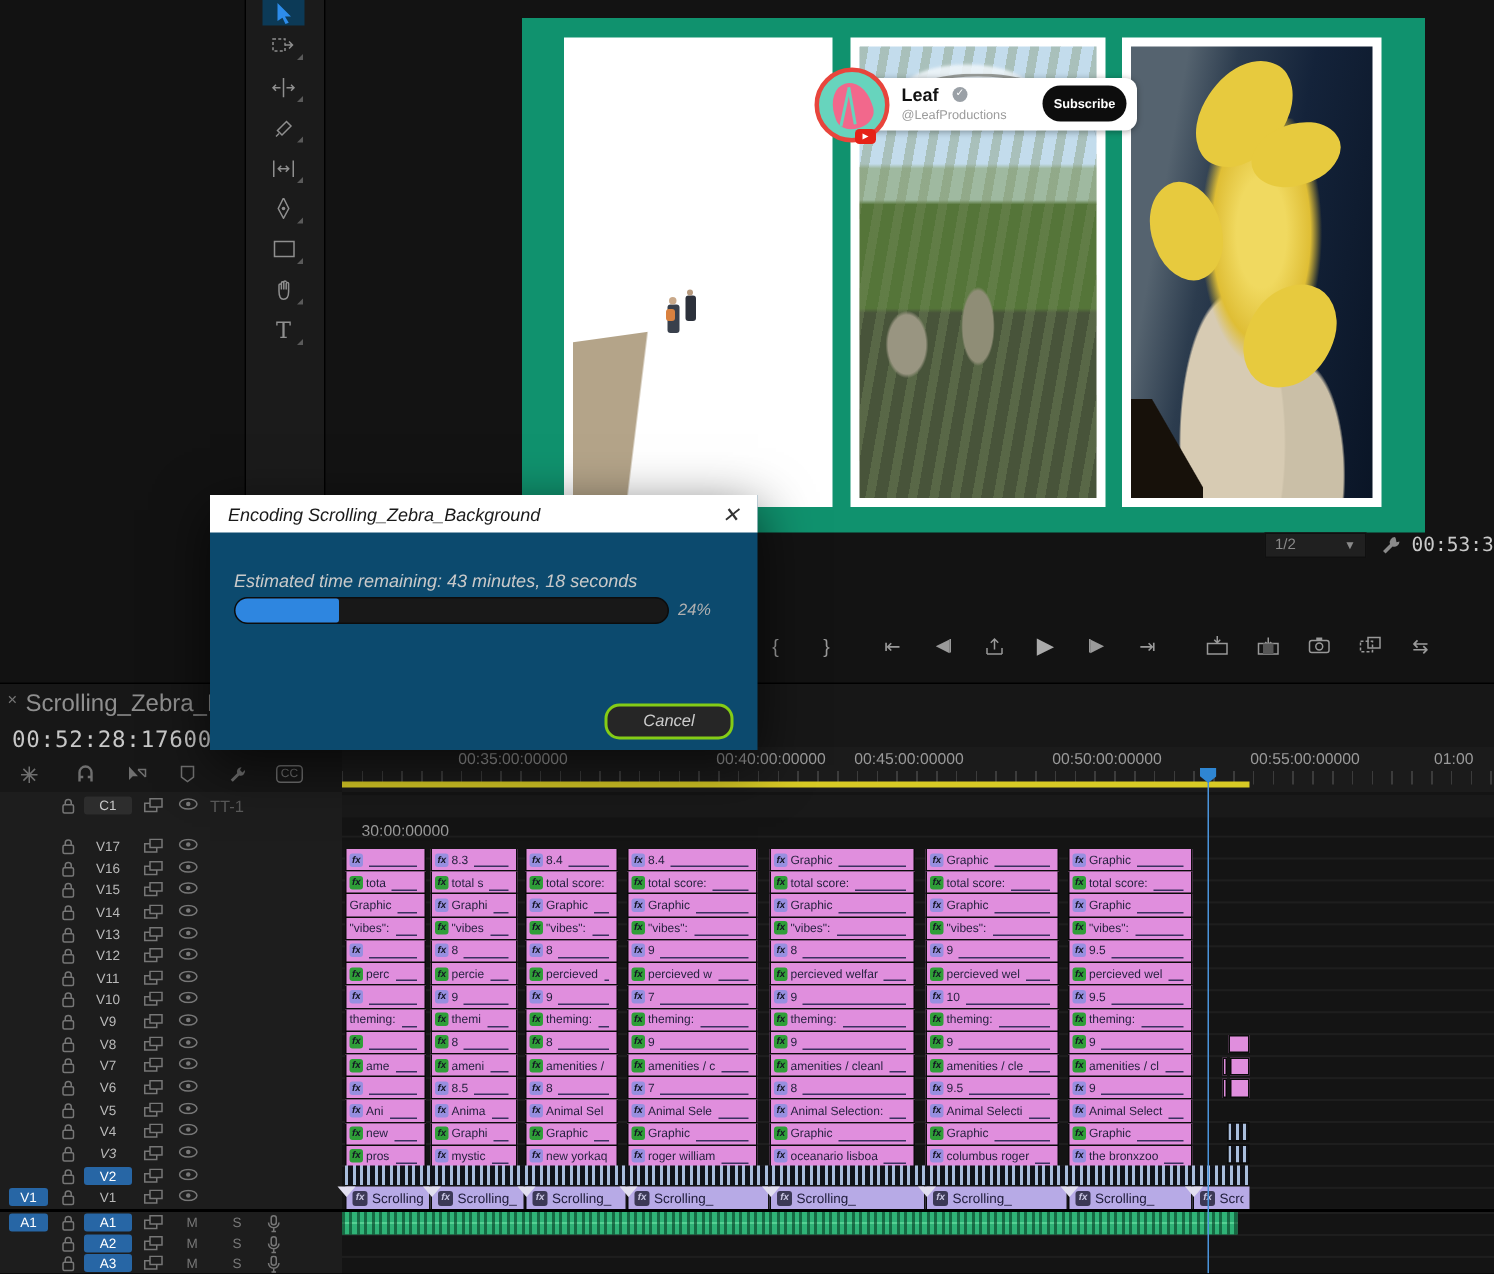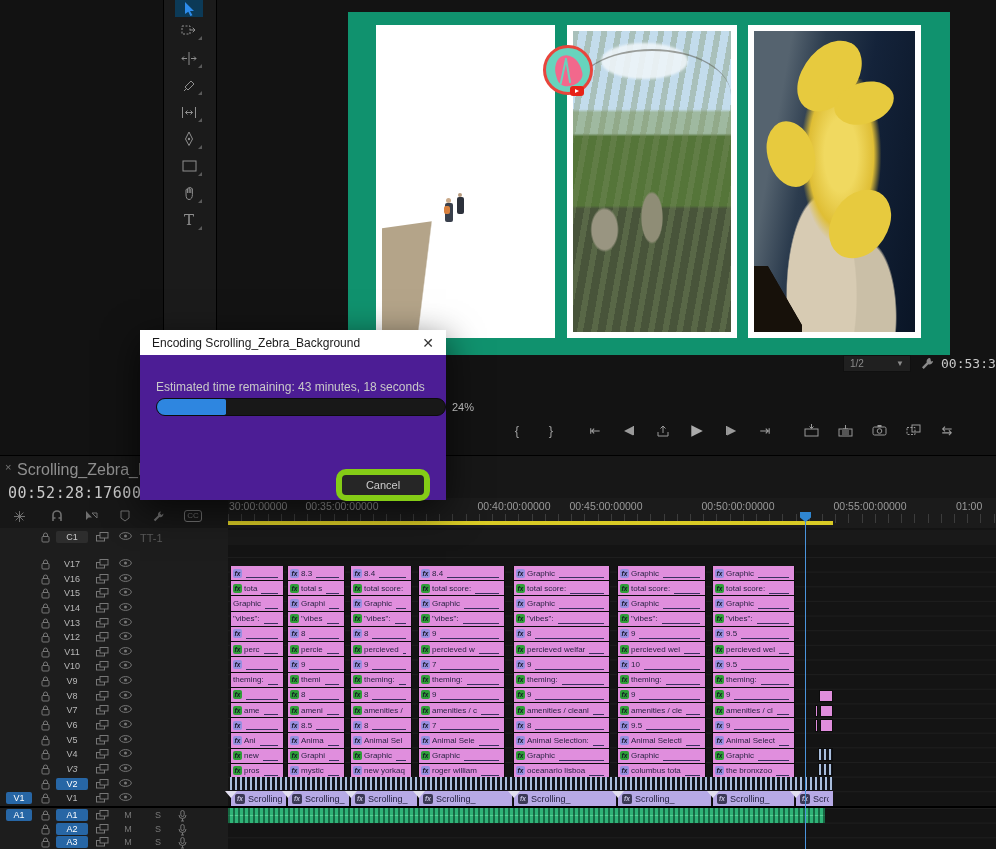--- a/index.html
+++ b/index.html
@@ -66,29 +66,29 @@
   
   .res-select{left:843px;top:355px;width:68px;height:17px;background:#202020;border:1px solid #101010;color:#8a8a8a;
               font-size:10px;display:flex;align-items:center;padding:0 6px;box-sizing:border-box;justify-content:space-between;}
   .mon-tc{left:941px;top:356px;font-family:"DejaVu Sans Mono",monospace;font-size:13px;color:#c9c9c9;white-space:nowrap;}
   .wrench-btn{left:920px;top:356px;width:16px;height:16px;color:#8a8a8a;}
   .transport{left:500px;top:417px;width:496px;height:26px;display:flex;align-items:center;gap:0;}
   .tbtn{width:34px;text-align:center;color:#9a9a9a;font-size:13px;flex:0 0 auto;}
   .tbtn.small{font-size:12px;}
   .tbtn .bar{display:inline-block;width:1px;height:9px;background:#9a9a9a;vertical-align:-1px;}
   
-  .dialog{left:140px;top:330px;width:306px;height:170px;background:#4c1d95;box-shadow:0 10px 34px rgba(0,0,0,.65);z-index:30;}
+  .dialog{left:140px;top:330px;width:365px;height:170px;background:#0c4a6e;box-shadow:0 10px 34px rgba(0,0,0,.65);z-index:30;font-style:italic;}
   .dlg-title{height:25px;background:#ffffff;display:flex;align-items:center;padding:0 12px;}
   .dlg-title-text{font-size:12px;color:#1a1a1a;}
   .dlg-close{margin-left:auto;font-size:14px;color:#333;}
   .dlg-msg{position:absolute;left:16px;top:50px;font-size:12px;color:#c9c9c9;}
   .pbar{position:absolute;left:16px;top:68px;width:288px;height:16px;background:#181818;border:1px solid #0c0c0c;border-radius:9px;}
   .pfill{height:100%;background:#2e86e0;border-radius:9px 2px 2px 9px;}
   .ppct{position:absolute;left:312px;top:71px;font-size:11px;color:#b0b0b0;}
-  .cancel-btn{position:absolute;right:16px;top:139px;width:82px;height:20px;border:6px solid #84cc16;border-radius:10px;
+  .cancel-btn{position:absolute;right:16px;top:139px;width:82px;height:20px;border:2px solid #84cc16;border-radius:10px;
               color:#cccccc;font-size:11px;display:flex;align-items:center;justify-content:center;background:#262626;}
   
   .tl-panel{left:0;top:455px;width:996px;height:394px;background:#171717;border-top:1px solid #000;}
   .tab-close{left:5px;top:461px;color:#777;font-size:11px;}
   .tab-title{left:17px;top:461px;color:#8f8f8f;font-size:16px;}
   .tl-tc{left:8px;top:484px;font-family:"DejaVu Sans Mono",monospace;font-size:15px;color:#c8c8c8;letter-spacing:.5px;}
   .tl-toolbar{left:0;top:508px;width:228px;height:20px;}
   .ttb{position:absolute;top:0;width:22px;height:16px;color:#6f6f6f;display:flex;align-items:center;justify-content:center;font-size:12px;}
   .cc-box{border:1px solid #6f6f6f;border-radius:3px;font-size:8px;padding:0 2px;line-height:10px;}
   .hdr-col{left:0;top:528px;width:228px;height:321px;background:#1d1d1d;border-right:1px solid #000;}
@@ -242,20 +242,26 @@
           <div class="dragon"></div>
           <div class="frond f1"></div>
           <div class="frond f2"></div>
           <div class="frond f3"></div>
           <div class="frond f4"></div>
           <div class="shadow"></div>
         </div>
     </div>
   </div>
 
+  <div class="abs sub-card">
+    <span class="sub-name">Leaf</span>
+    <span class="sub-check">✓</span>
+    <span class="sub-handle">@LeafProductions</span>
+    <span class="sub-btn">Subscribe</span>
+  </div>
   <div class="abs avatar">
       <div class="leaf">
         <i style="left:45%"></i>
         <i style="left:25%;transform:rotate(30deg)"></i>
       </div>
     </div>
   <div class="abs yt-badge">
       <i></i>
     </div>
 
@@ -347,21 +353,21 @@
         </svg>
       </div>
     <div class="ttb" style="left:182px">
       <span class="cc-box">CC</span>
       </div>
   </div>
 
   <div class="abs hdr-col"></div>
   <div class="abs content-bg"></div>
   <div class="abs ruler-bg" id="ruler">
-      <span class="rlabel" style="left: 1px;">30:00:00000</span>
+      <span class="rlabel" style="left: 13px; margin-top: 48px;">30:00:00000</span>
       <span class="rlabel" style="left: 114px; transform: translateX(-50%);">00:35:00:00000</span>
       <span class="rlabel" style="left: 246px; transform: translateX(-50%); margin-left: 40px;">00:40:00:00000</span>
       <span class="rlabel" style="left: 378px; transform: translateX(-50%);">00:45:00:00000</span>
       <span class="rlabel" style="left: 510px; transform: translateX(-50%);">00:50:00:00000</span>
       <span class="rlabel" style="left: 642px; transform: translateX(-50%);">00:55:00:00000</span>
       <span class="rlabel" style="left: 728px;">01:00</span>
     </div>
   <div class="abs ticks"></div>
   <div class="abs workbar"></div>
   <div class="abs c1row"></div>
@@ -1257,21 +1263,21 @@
           <span class="clbl">Animal Selecti</span>
           <div class="ul"></div>
         </div>
         <div class="cell">
           <div class="fx g" style="display: flex;">fx</div>
           <span class="clbl">Graphic</span>
           <div class="ul"></div>
         </div>
         <div class="cell">
           <div class="fx p" style="display: flex;">fx</div>
-          <span class="clbl">columbus tota</span>
+          <span class="clbl">columbus roger</span>
           <div class="ul"></div>
         </div>
       </div>
       <div class="clipcol" style="left: 712px; top: 566px; width: 83px; height: 213px; pointer-events: auto;">
         <div class="cell">
           <div class="fx p" style="display: flex;">fx</div>
           <span class="clbl">Graphic</span>
           <div class="ul"></div>
         </div>
         <div class="cell">

